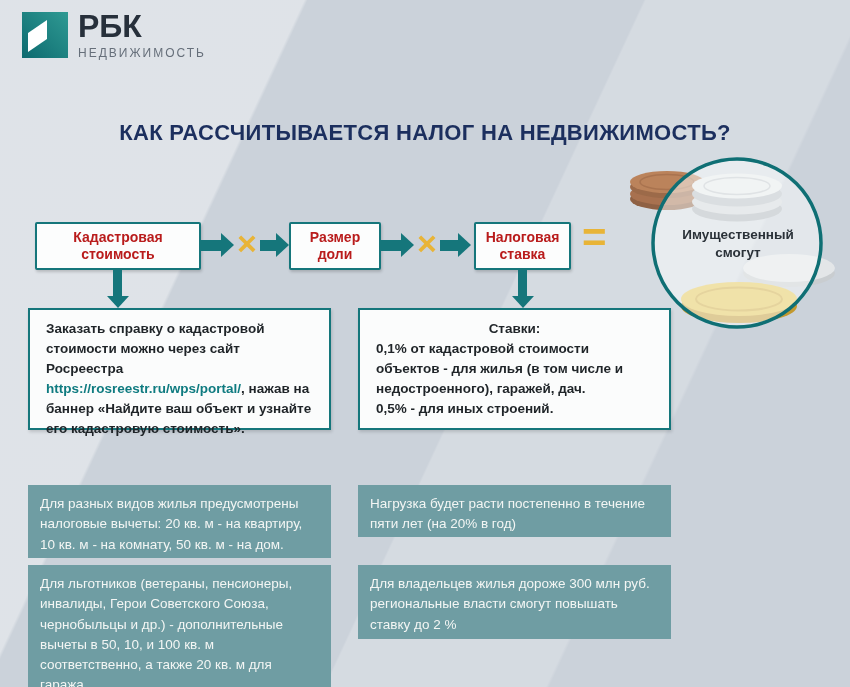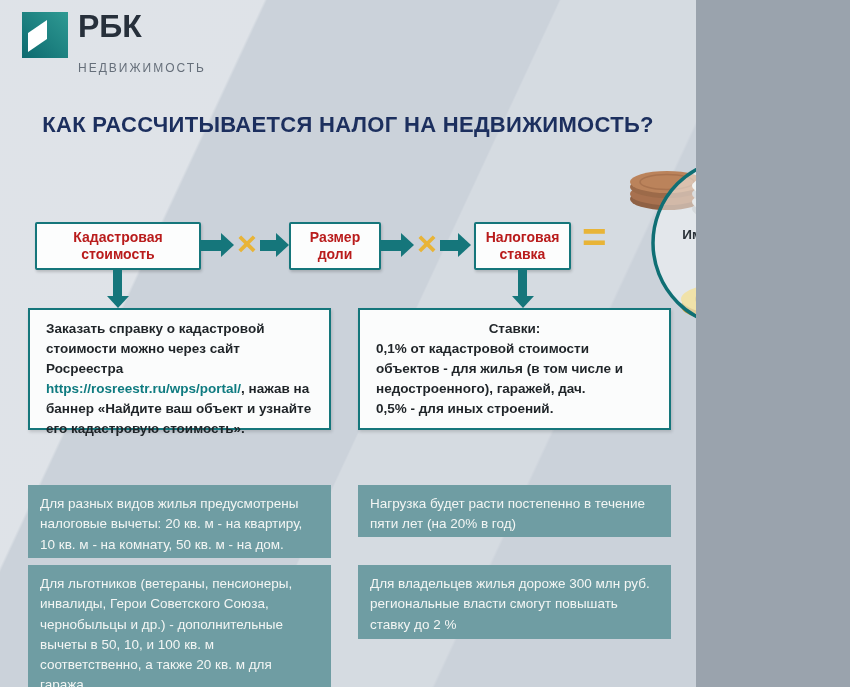--- a/index.html
+++ b/index.html
@@ -1,30 +1,30 @@
 <!DOCTYPE html>
 <html><head>
 <meta charset="utf-8">
 <style>
   * { margin:0; padding:0; box-sizing:border-box; }
   body { font-family:"Liberation Sans", sans-serif; background:#9aa3ad; }
   .canvas{
-    position:relative; width:696px; height:687px; overflow:hidden;
+    position:relative; width:850px; height:687px; overflow:hidden;
     background-color:#cbd2da;
     background-image:
       linear-gradient(115deg, rgba(255,255,255,0.38) 0%, rgba(255,255,255,0.38) 26%, rgba(255,255,255,0) 26.3%),
       linear-gradient(115deg, rgba(255,255,255,0) 55%, rgba(255,255,255,0.20) 55.2%, rgba(255,255,255,0.20) 74%, rgba(255,255,255,0) 74.3%);
   }
   
   .logo-box{ position:absolute; left:22px; top:12px; width:46px; height:46px; }
   .brand-text{ position:absolute; left:78px; top:10px; }
   .brand-name{ font-size:32px; font-weight:700; color:#27303b; line-height:1; }
-  .brand-division{ font-size:12px; letter-spacing:2px; color:#666f7a; margin-top:19px; }
+  .brand-division{ font-size:12px; letter-spacing:2px; color:#666f7a; margin-top:4px; }
   
-  .title{ position:absolute; left:0; right:0; top:112px; text-align:center;
+  .title{ position:absolute; left:0; right:0; top:120px; text-align:center;
           font-size:22px; font-weight:700; color:#1c2f5e; letter-spacing:0.3px; }
   
   .step-box{
     position:absolute; top:222px; height:48px; background:#fcfdfd;
     border:2px solid #15767b; border-radius:2px;
     display:flex; align-items:center; justify-content:center; text-align:center;
     font-size:14px; font-weight:700; color:#b91c1c; line-height:1.25;
     box-shadow:1px 2px 3px rgba(0,0,0,0.18); padding:2px 6px;
   }
   .box1{ left:35px;  width:166px; }

